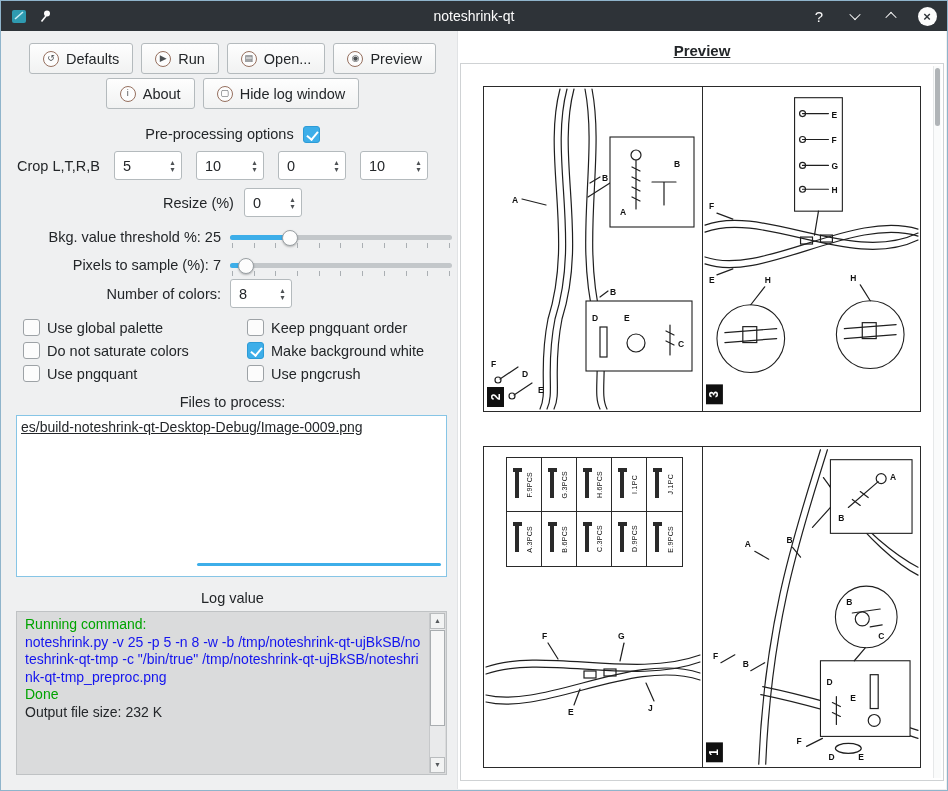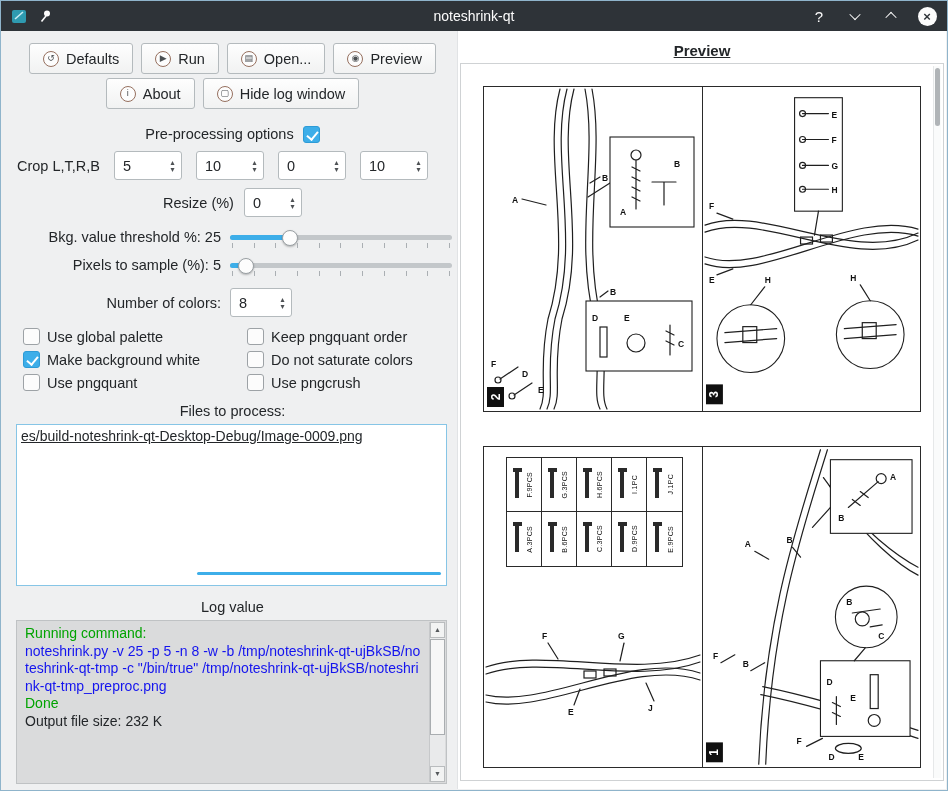--- a/index.html
+++ b/index.html
@@ -45,21 +45,21 @@
   .sl-label { width:212px; text-align:right; margin-right:9px; font-size:14.5px; flex:none; }
   .slider { position:relative; flex:1; height:22px; margin-right:4px; }
   .track { position:absolute; left:0; right:0; top:6px; height:5px; background:#c3c7ca; border-radius:2.5px; }
   .fill { position:absolute; left:0; top:6px; height:5px; background:#3daee9; border-radius:2.5px; }
   .handle { position:absolute; top:1px; width:16px; height:16px; border-radius:50%; background:#fdfdfd; border:1px solid #9aa0a4; box-shadow:0 1px 2px rgba(0,0,0,.25); }
   .ticks { position:absolute; left:2px; right:2px; top:14px; display:flex; justify-content:space-between; }
   .ticks i { width:1px; height:5px; background:#aaafb3; }
   .slider-bkg .fill { width:27%; } .slider-bkg .handle { left:calc(27% - 8px); }
   .slider-smp .fill { width:7%; } .slider-smp .handle { left:calc(7% - 8px); }
 
-  .col-row { display:flex; align-items:center; margin-top:9px; height:29px; }
+  .col-row { display:flex; align-items:center; margin-top:0; height:29px; }
   .col-label { width:212px; text-align:right; margin-right:9px; font-size:14.5px; }
 
   .options { display:grid; grid-template-columns:224px auto; gap:6px 0; padding-left:14px; margin-top:11px;text-align:right; }
   .opt { display:flex; align-items:center; gap:7px; font-size:14.5px; height:17px; }
 
   .sec-label { text-align:center; margin-top:12px; font-size:14.5px; height:17px; }
   .sec-label.log { margin-top:13px; }
 
   .file-list { margin:4px 9px 0 7px; height:162px; background:#fff; border:1px solid #86c5e6; position:relative; overflow:hidden; }
   .file-item { padding:3px 4px; text-decoration:underline; white-space:nowrap; font-size:14px; color:#232629; cursor:default; }
@@ -229,21 +229,21 @@
             <i></i>
             <i></i>
             <i></i>
             <i></i>
             <i></i>
           </span>
       </span>
     </div>
 
     <div class="sl-row second">
-      <span class="sl-label">Pixels to sample (%): 5</span>
+      <span class="sl-label">Pixels to sample (%): 7</span>
       <span class="slider slider-smp">
         <span class="track"></span>
         <span class="fill"></span>
         <span class="handle"></span>
         <span class="ticks">
             <i></i>
             <i></i>
             <i></i>
             <i></i>
             <i></i>
@@ -271,26 +271,26 @@
     <div class="options">
       <div class="opt">
         <span class="cb"></span>
         <span>Use global palette</span>
       </div>
       <div class="opt">
         <span class="cb"></span>
         <span>Keep pngquant order</span>
       </div>
       <div class="opt">
+        <span class="cb"></span>
+        <span>Do not saturate colors</span>
+      </div>
+      <div class="opt">
         <span class="cb checked"></span>
         <span>Make background white</span>
-      </div>
-      <div class="opt">
-        <span class="cb"></span>
-        <span>Do not saturate colors</span>
       </div>
       <div class="opt">
         <span class="cb"></span>
         <span>Use pngquant</span>
       </div>
       <div class="opt">
         <span class="cb"></span>
         <span>Use pngcrush</span>
       </div>
     </div>

